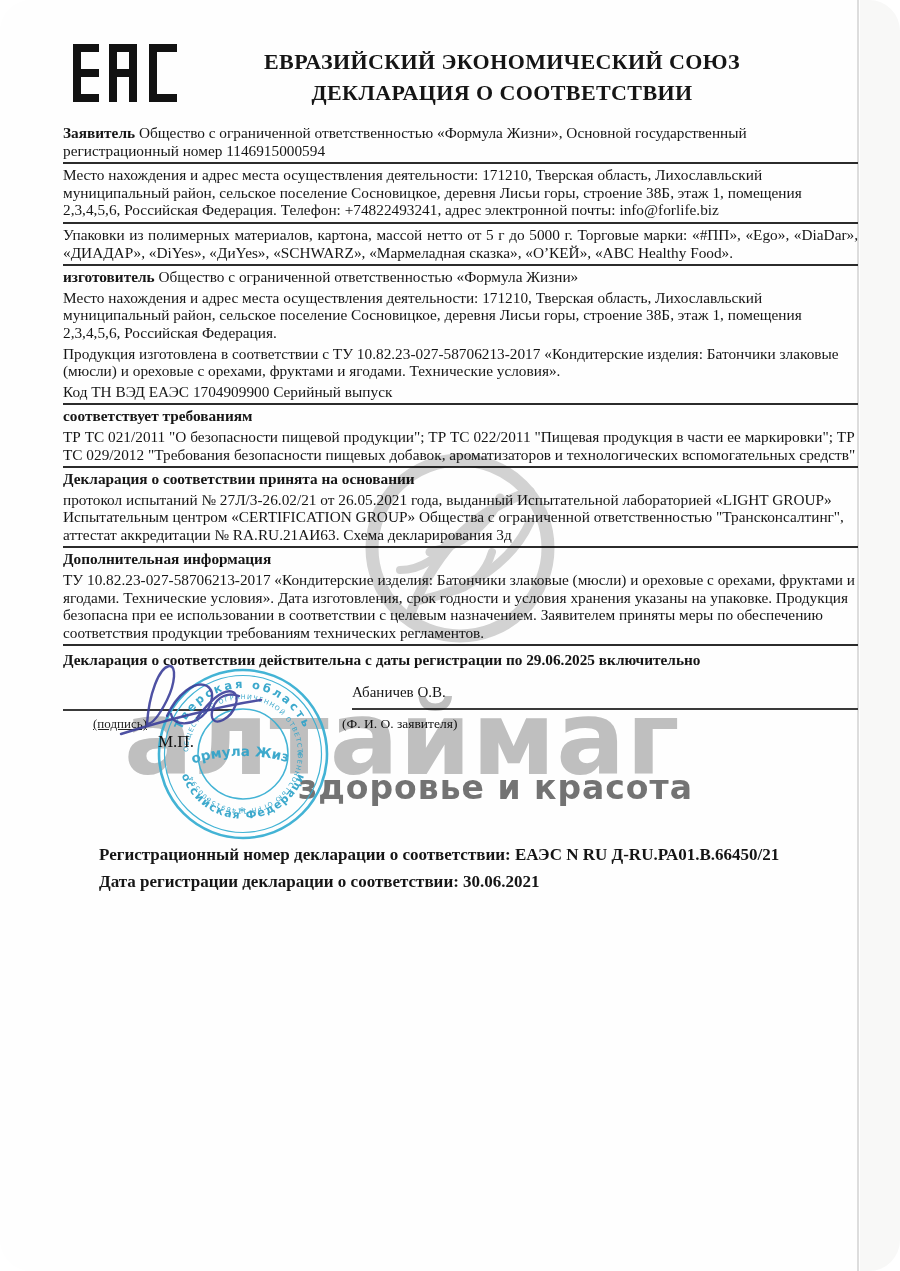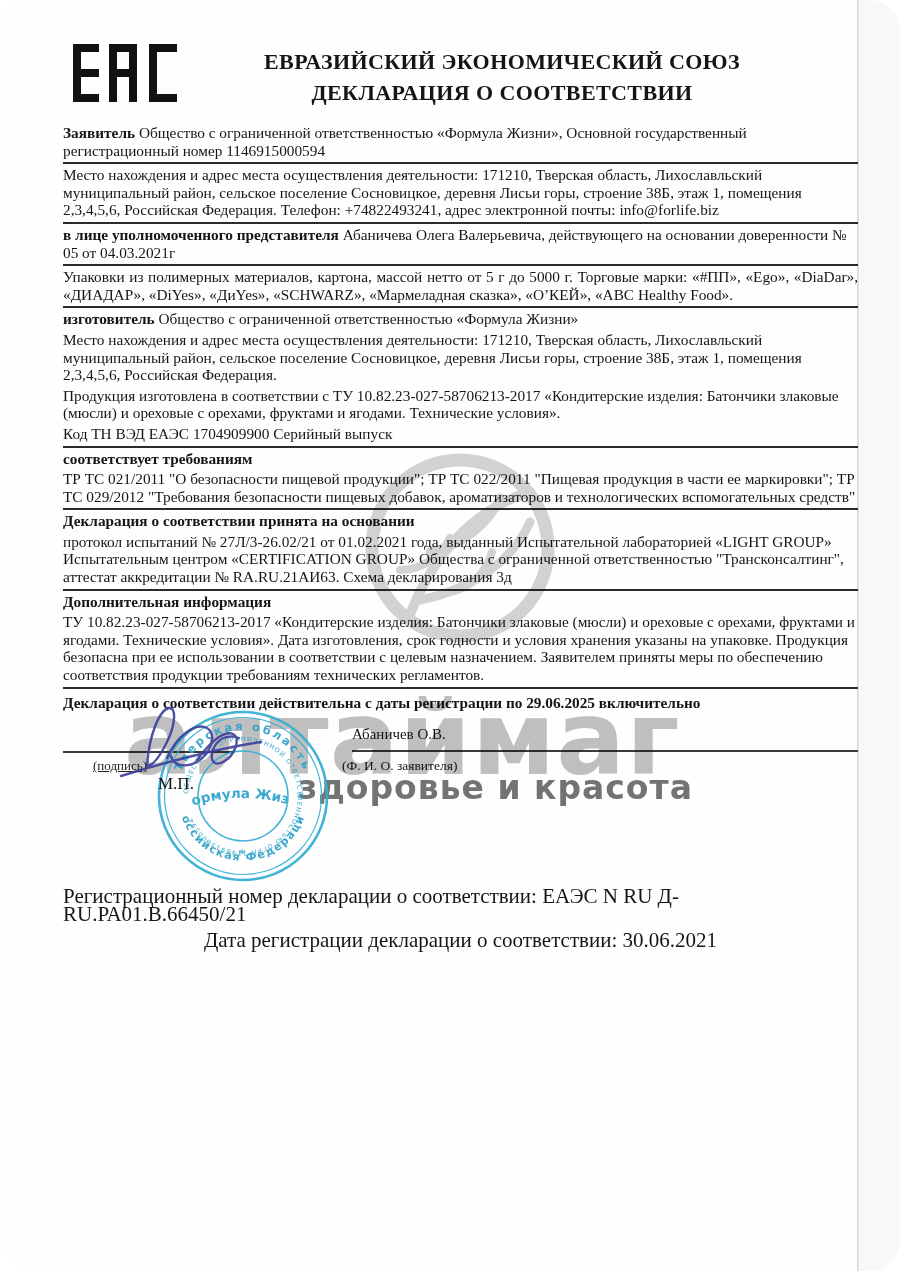--- a/index.html
+++ b/index.html
@@ -28,22 +28,22 @@
   .sig-line-left{position:absolute;left:0;top:37px;width:170px;border-top:2px solid #3a3a3a;}
   .sig-line-right{position:absolute;left:289px;top:36px;right:0;border-top:2px solid #3a3a3a;}
   .sig-caption{position:absolute;left:30px;top:43px;font-size:13px;color:#222;text-decoration:underline;}
   .fio-name{position:absolute;left:289px;top:12px;width:522px;font-size:15px;}
   .fio-caption{position:absolute;left:279px;top:43px;width:522px;text-align:left;font-size:13.5px;}
   .mp-label{position:absolute;left:95px;top:61px;font-size:17px;z-index:11;}
   .stamp-svg{position:absolute;left:92px;top:-6px;z-index:10;opacity:.93;}
   .sign-svg{position:absolute;left:50px;top:-28px;z-index:12;opacity:.9;}
 
   
-  .footer{margin-top:4px;font-weight:normal;font-size:21px;}
-  .footer .f2{margin-top:9px;text-align:center;}
+  .footer{margin-top:4px;font-weight:bold;font-size:17px;margin-left:36px;}
+  .footer .f2{margin-top:9px;}
 
   
   .wm-layer{position:absolute;left:0;top:0;width:900px;height:1271px;pointer-events:none;
             mix-blend-mode:multiply;z-index:5;}
   .wm-emblem{position:absolute;left:350px;top:440px;opacity:.45;}
   .wm-brand{position:absolute;left:124px;top:688px;font-family:"DejaVu Sans",sans-serif;
             font-weight:bold;font-size:102px;line-height:1;color:#c0c0c0;letter-spacing:1px;}
   .wm-tagline{position:absolute;left:298px;top:768px;font-family:"DejaVu Sans",sans-serif;
               font-weight:bold;font-size:33px;color:#737373;letter-spacing:1px;}
 
@@ -85,45 +85,41 @@
 
     <div class="sec">
       <p><span class="b">Заявитель</span>
          <span>Общество с ограниченной ответственностью «Формула Жизни», Основной государственный регистрационный номер 1146915000594</span></p>
     </div>
 
     <div class="sec">
       <p>Место нахождения и адрес места осуществления деятельности: 171210, Тверская область, Лихославльский муниципальный район, сельское поселение Сосновицкое, деревня Лисьи горы, строение 38Б, этаж 1, помещения 2,3,4,5,6, Российская Федерация. Телефон: +74822493241, адрес электронной почты: info@forlife.biz</p>
     </div>
 
-    <div class="sec">
-      <p><span class="b">в лице уполномоченного представителя</span>
-         <span>Абаничева  Олега Валерьевича, действующего на основании доверенности № 05 от 04.03.2021г</span></p>
-    </div>
 
     <div class="sec">
       <p class="just">Упаковки из полимерных материалов, картона, массой нетто от 5 г до 5000 г. Торговые марки: «#ПП», «Ego», «DiaDar», «ДИАДАР», «DiYes», «ДиYes», «SCHWARZ», «Мармеладная сказка», «О’КЕЙ», «ABC Healthy Food».</p>
     </div>
 
     <div class="sec">
       <p><span class="b">изготовитель</span>
          <span>Общество с ограниченной ответственностью «Формула Жизни»</span></p>
       <p>Место нахождения и адрес места осуществления деятельности: 171210, Тверская область, Лихославльский муниципальный район, сельское поселение Сосновицкое, деревня Лисьи горы, строение 38Б, этаж 1, помещения 2,3,4,5,6, Российская Федерация.</p>
       <p>Продукция изготовлена в соответствии с ТУ 10.82.23-027-58706213-2017 «Кондитерские изделия: Батончики злаковые (мюсли) и ореховые с орехами, фруктами и ягодами. Технические условия».</p>
       <p>Код ТН ВЭД ЕАЭС  1704909900 Серийный выпуск</p>
     </div>
 
     <div class="sec">
       <p class="b">соответствует требованиям</p>
       <p>ТР ТС 021/2011 "О безопасности пищевой продукции"; ТР ТС 022/2011 "Пищевая продукция в части ее маркировки"; ТР ТС 029/2012 "Требования безопасности пищевых добавок, ароматизаторов и технологических вспомогательных средств"</p>
     </div>
 
     <div class="sec">
       <p class="b">Декларация о соответствии принята на основании</p>
-      <p>протокол испытаний № 27Л/3-26.02/21 от 01.02.2021 года, выданный Испытательной лабораторией «LIGHT GROUP» Испытательным центром «CERTIFICATION GROUP» Общества с ограниченной ответственностью "Трансконсалтинг", аттестат аккредитации № RA.RU.21АИ63. Схема декларирования 3д</p>
+      <p>протокол испытаний № 27Л/3-26.02/21 от 26.05.2021 года, выданный Испытательной лабораторией «LIGHT GROUP» Испытательным центром «CERTIFICATION GROUP» Общества с ограниченной ответственностью "Трансконсалтинг", аттестат аккредитации № RA.RU.21АИ63. Схема декларирования 3д</p>
     </div>
 
     <div class="sec">
       <p class="b">Дополнительная информация</p>
       <p>ТУ 10.82.23-027-58706213-2017 «Кондитерские изделия: Батончики злаковые (мюсли) и ореховые с орехами, фруктами и ягодами. Технические условия». Дата изготовления, срок годности и условия хранения указаны на упаковке. Продукция безопасна при ее использовании в соответствии с целевым назначением. Заявителем приняты меры по обеспечению соответствия продукции требованиям технических регламентов.</p>
     </div>
 
     <div class="validity">Декларация о соответствии  действительна с даты регистрации по 29.06.2025 включительно</div>
 
     <div class="sig-area">

